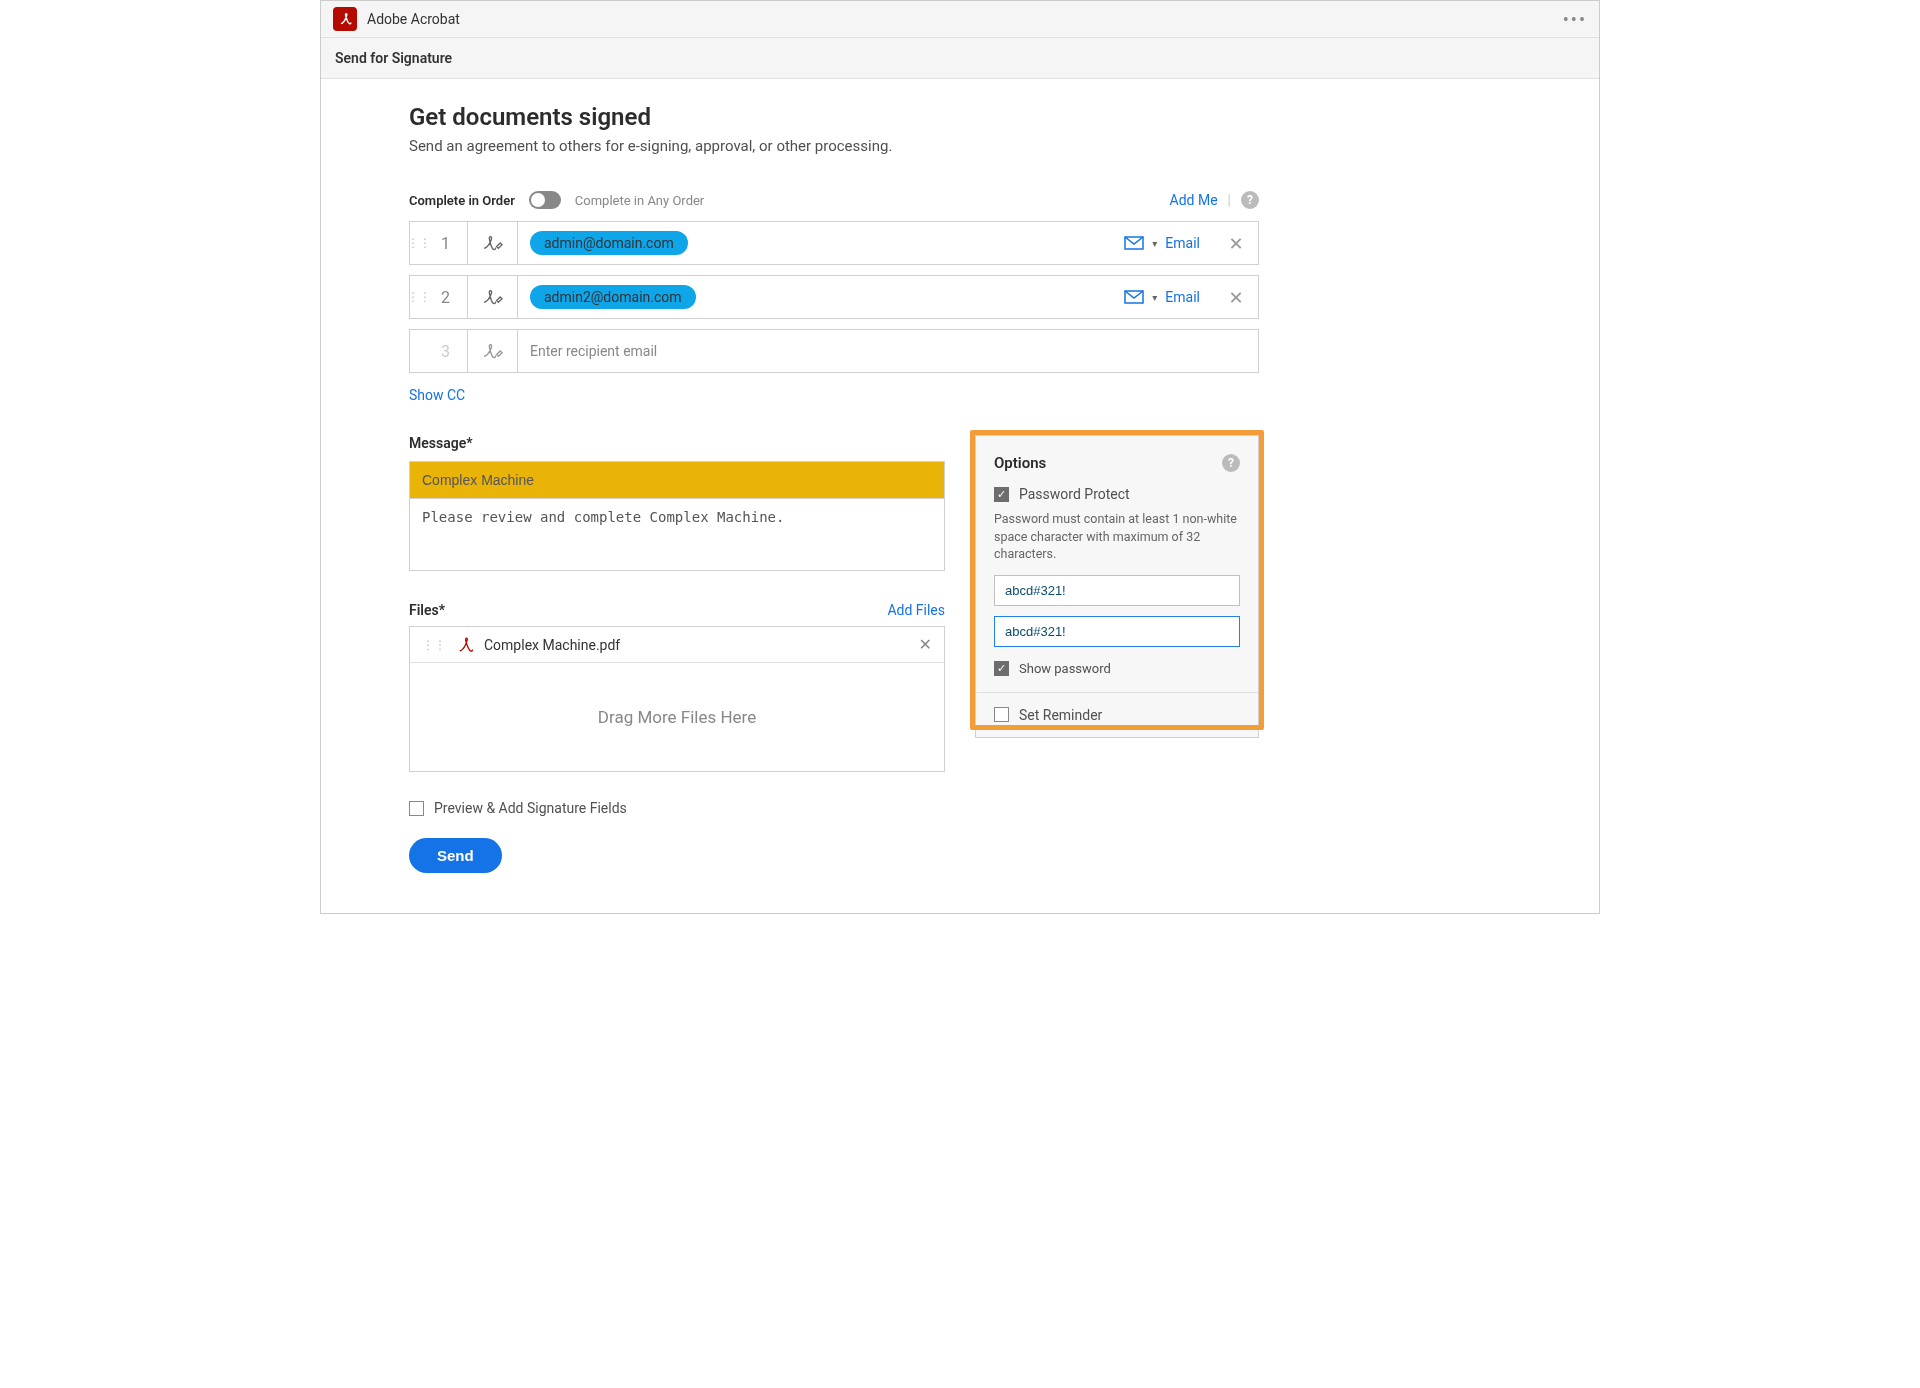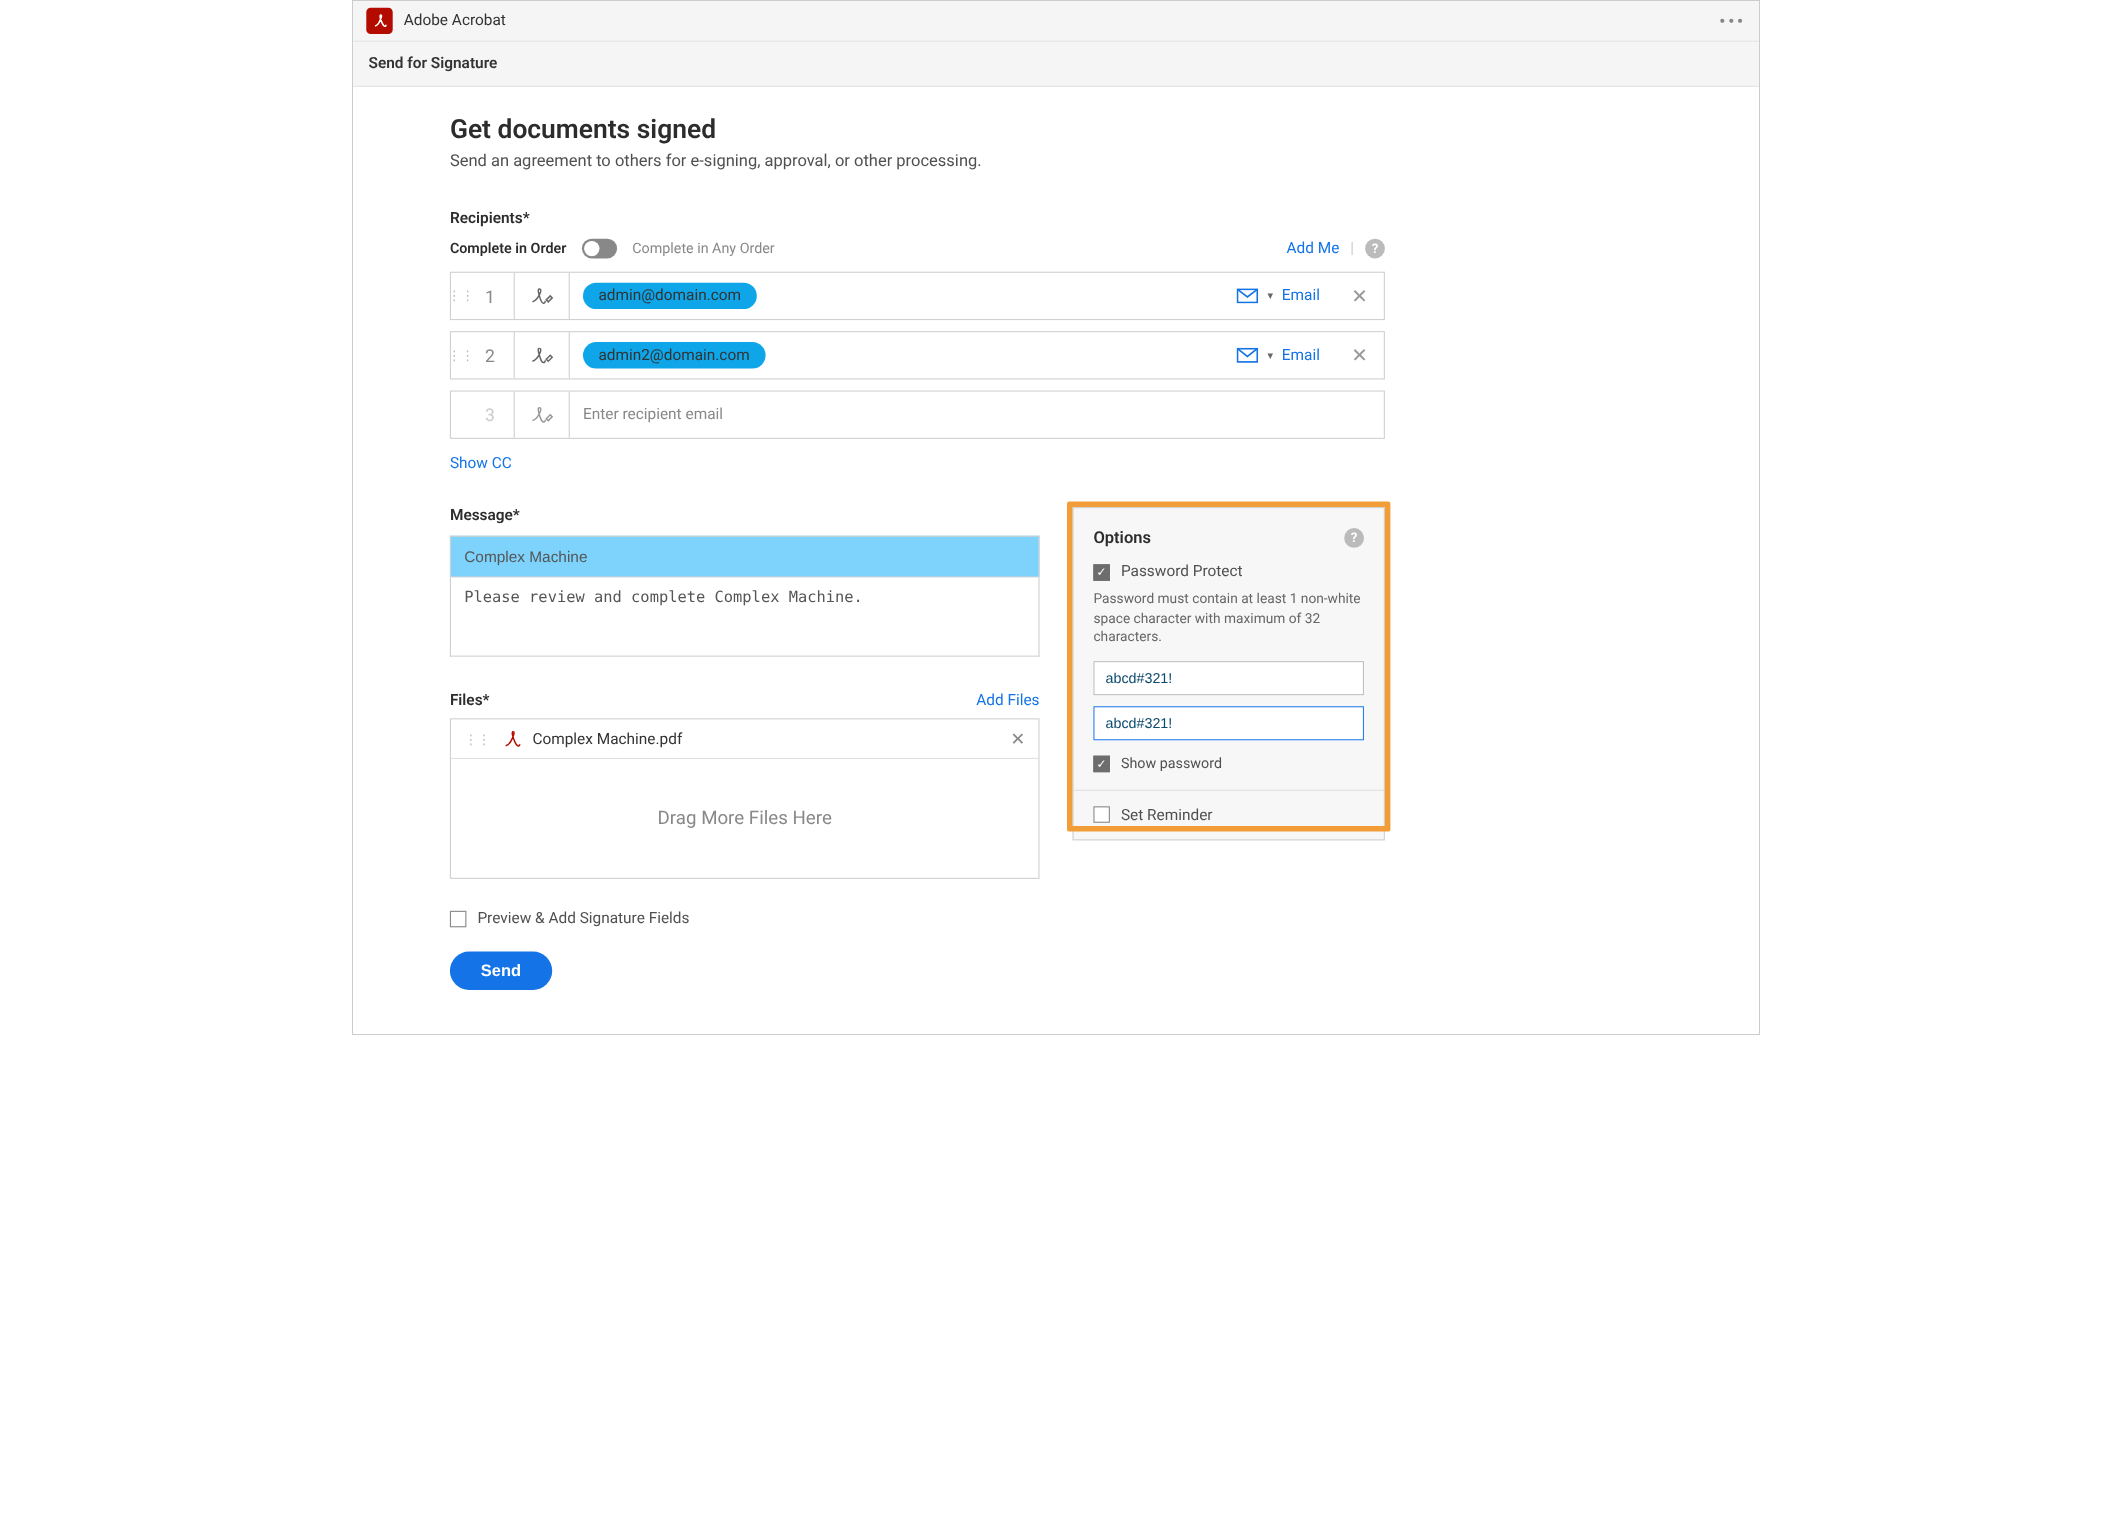--- a/index.html
+++ b/index.html
@@ -178,21 +178,21 @@
   }
   .col-left { flex: 1; }
   .col-right { width: 284px; }
 
   .msg-input {
     width: 100%;
     border: 1px solid #d0d0d0;
     padding: 10px 12px;
     font-size: 14px;
     color: #555;
-    background: #7dd3fc;
+    background: #eab308;
     margin-bottom: 0;
   }
   .msg-body {
     width: 100%;
     border: 1px solid #d0d0d0;
     border-top: 0;
     padding: 10px 12px;
     font-size: 14px;
     color: #555;
     background: #fff;
@@ -328,21 +328,20 @@
 
   <div class="subheader">Send for Signature</div>
 
   <div class="content">
     <div class="inner">
 
       <h1 class="page-title">Get documents signed</h1>
       <div class="page-sub">Send an agreement to others for e-signing, approval, or other processing.</div>
 
       
-      <div class="section-label">Recipients*</div>
 
       <div class="order-row">
         <div class="order-left">
           <span class="order-complete">Complete in Order</span>
           <div class="toggle"></div>
           <span class="order-any">Complete in Any Order</span>
         </div>
         <div class="order-right">
           <span class="link">Add Me</span>
           <span class="sep">|</span>

